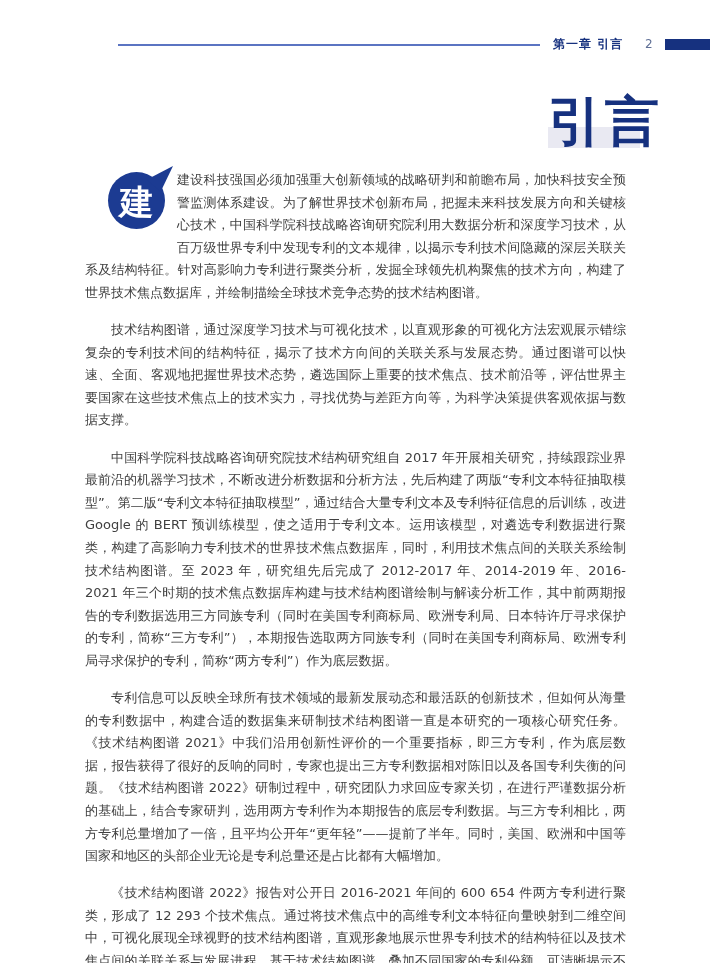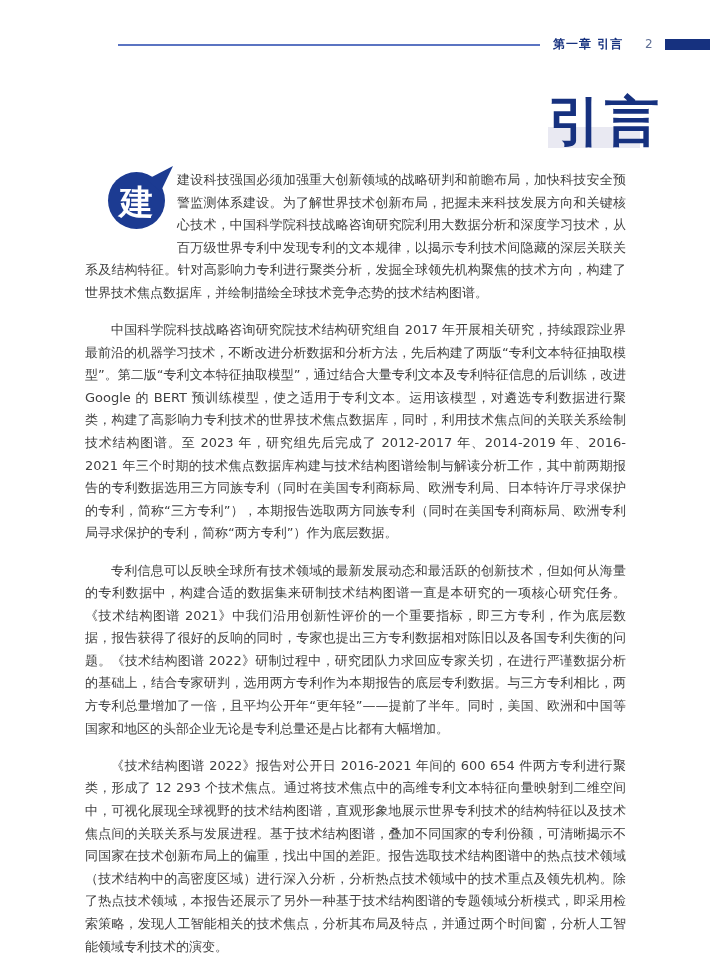--- a/index.html
+++ b/index.html
@@ -122,20 +122,21 @@
 
   <div class="body-col">
 
     <div class="para">
       <span class="drop-badge">
         <span class="badge-tail"></span>
         <span class="badge-char">建</span>
       </span><span>建设科技强国必须加强重大创新领域的战略研判和前瞻布局，加快科技安全预警监测体系建设。为了解世界技术创新布局，把握未来科技发展方向和关键核心技术，中国科学院科技战略咨询研究院利用大数据分析和深度学习技术，从百万级世界专利中发现专利的文本规律，以揭示专利技术间隐藏的深层关联关系及结构特征。针对高影响力专利进行聚类分析，发掘全球领先机构聚焦的技术方向，构建了世界技术焦点数据库，并绘制描绘全球技术竞争态势的技术结构图谱。</span>
     </div>
 
+    <p class="para indent">技术结构图谱，通过深度学习技术与可视化技术，以直观形象的可视化方法宏观展示错综复杂的专利技术间的结构特征，揭示了技术方向间的关联关系与发展态势。通过图谱可以快速、全面、客观地把握世界技术态势，遴选国际上重要的技术焦点、技术前沿等，评估世界主要国家在这些技术焦点上的技术实力，寻找优势与差距方向等，为科学决策提供客观依据与数据支撑。</p>
 
     <p class="para indent">中国科学院科技战略咨询研究院技术结构研究组自 2017 年开展相关研究，持续跟踪业界最前沿的机器学习技术，不断改进分析数据和分析方法，先后构建了两版“专利文本特征抽取模型”。第二版“专利文本特征抽取模型”，通过结合大量专利文本及专利特征信息的后训练，改进 Google 的 BERT 预训练模型，使之适用于专利文本。运用该模型，对遴选专利数据进行聚类，构建了高影响力专利技术的世界技术焦点数据库，同时，利用技术焦点间的关联关系绘制技术结构图谱。至 2023 年，研究组先后完成了 2012-2017 年、2014-2019 年、2016-2021 年三个时期的技术焦点数据库构建与技术结构图谱绘制与解读分析工作，其中前两期报告的专利数据选用三方同族专利（同时在美国专利商标局、欧洲专利局、日本特许厅寻求保护的专利，简称“三方专利”），本期报告选取两方同族专利（同时在美国专利商标局、欧洲专利局寻求保护的专利，简称“两方专利”）作为底层数据。</p>
 
     <p class="para indent">专利信息可以反映全球所有技术领域的最新发展动态和最活跃的创新技术，但如何从海量的专利数据中，构建合适的数据集来研制技术结构图谱一直是本研究的一项核心研究任务。《技术结构图谱 2021》中我们沿用创新性评价的一个重要指标，即三方专利，作为底层数据，报告获得了很好的反响的同时，专家也提出三方专利数据相对陈旧以及各国专利失衡的问题。《技术结构图谱 2022》研制过程中，研究团队力求回应专家关切，在进行严谨数据分析的基础上，结合专家研判，选用两方专利作为本期报告的底层专利数据。与三方专利相比，两方专利总量增加了一倍，且平均公开年“更年轻”——提前了半年。同时，美国、欧洲和中国等国家和地区的头部企业无论是专利总量还是占比都有大幅增加。</p>
 
     <p class="para indent">《技术结构图谱 2022》报告对公开日 2016-2021 年间的 600 654 件两方专利进行聚类，形成了 12 293 个技术焦点。通过将技术焦点中的高维专利文本特征向量映射到二维空间中，可视化展现全球视野的技术结构图谱，直观形象地展示世界专利技术的结构特征以及技术焦点间的关联关系与发展进程。基于技术结构图谱，叠加不同国家的专利份额，可清晰揭示不同国家在技术创新布局上的偏重，找出中国的差距。报告选取技术结构图谱中的热点技术领域（技术结构中的高密度区域）进行深入分析，分析热点技术领域中的技术重点及领先机构。除了热点技术领域，本报告还展示了另外一种基于技术结构图谱的专题领域分析模式，即采用检索策略，发现人工智能相关的技术焦点，分析其布局及特点，并通过两个时间窗，分析人工智能领域专利技术的演变。</p>
 
   </div>
 
 </div>

